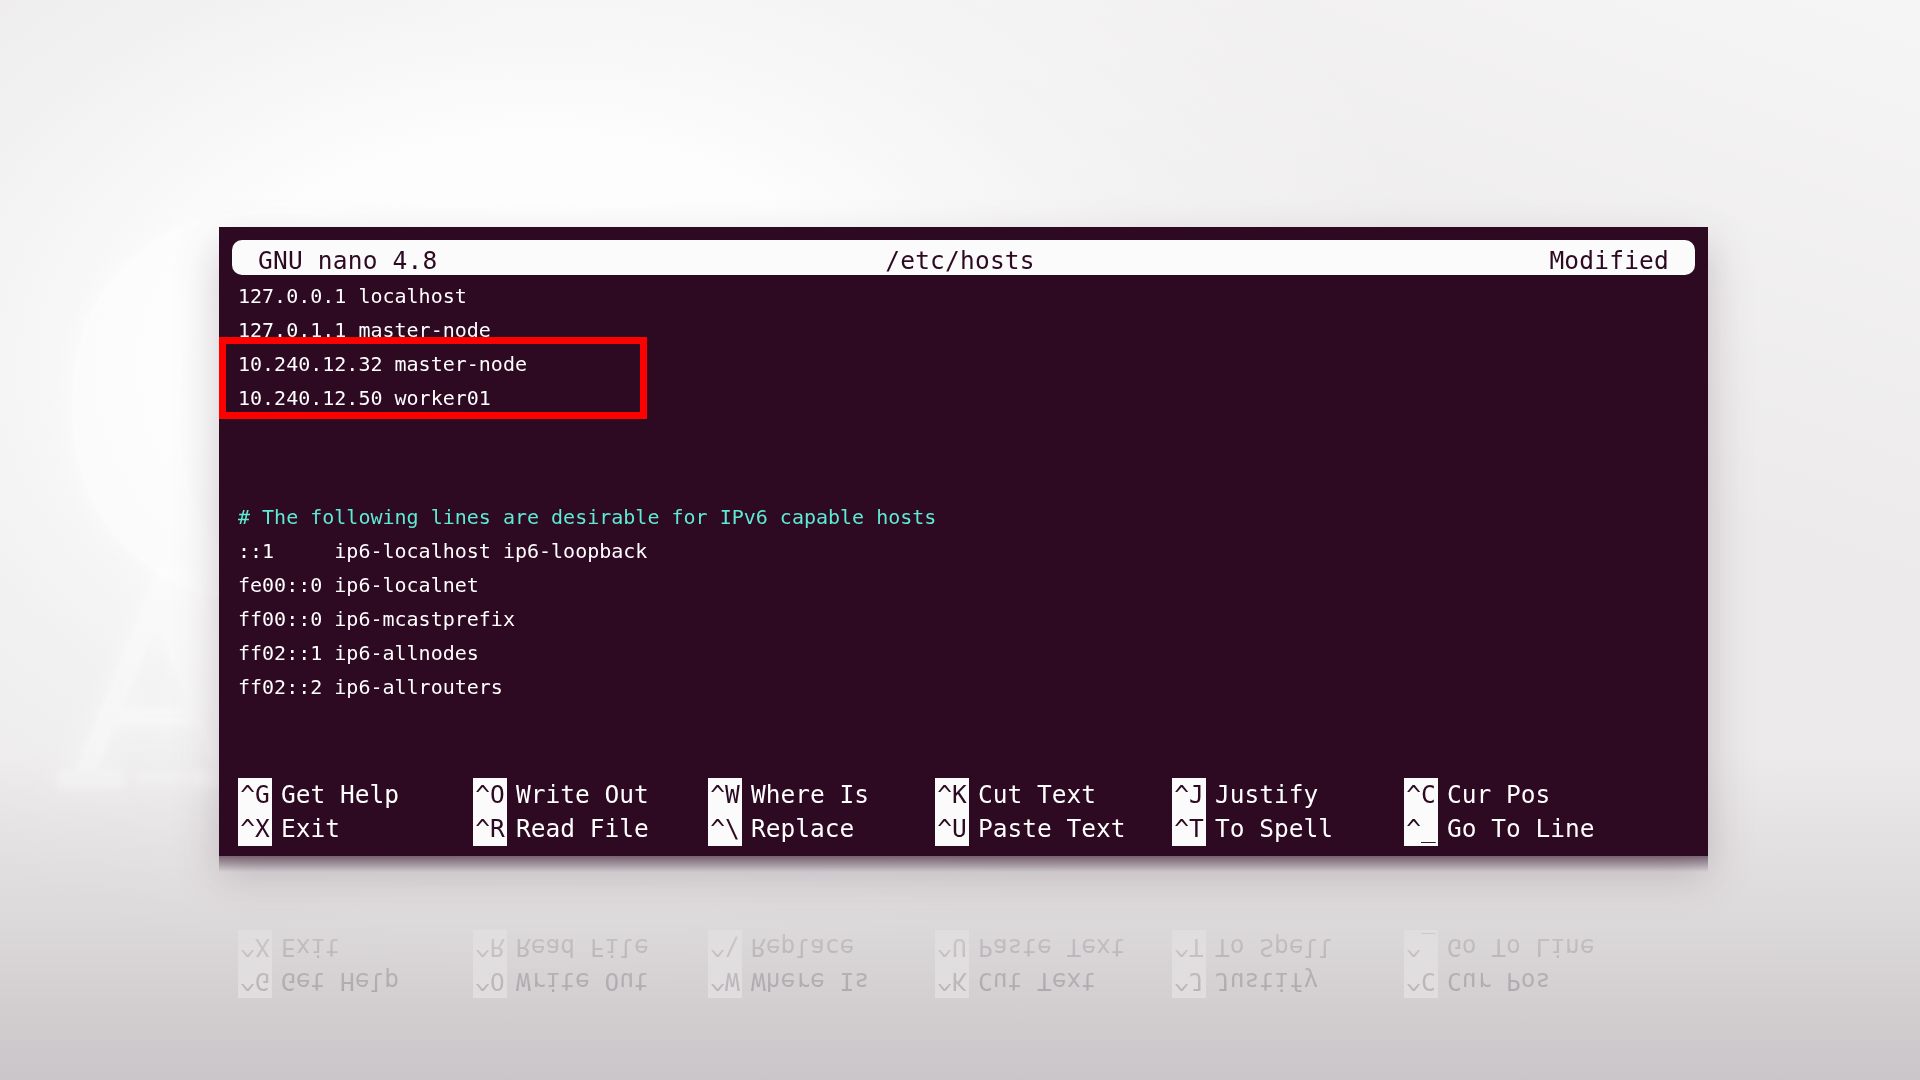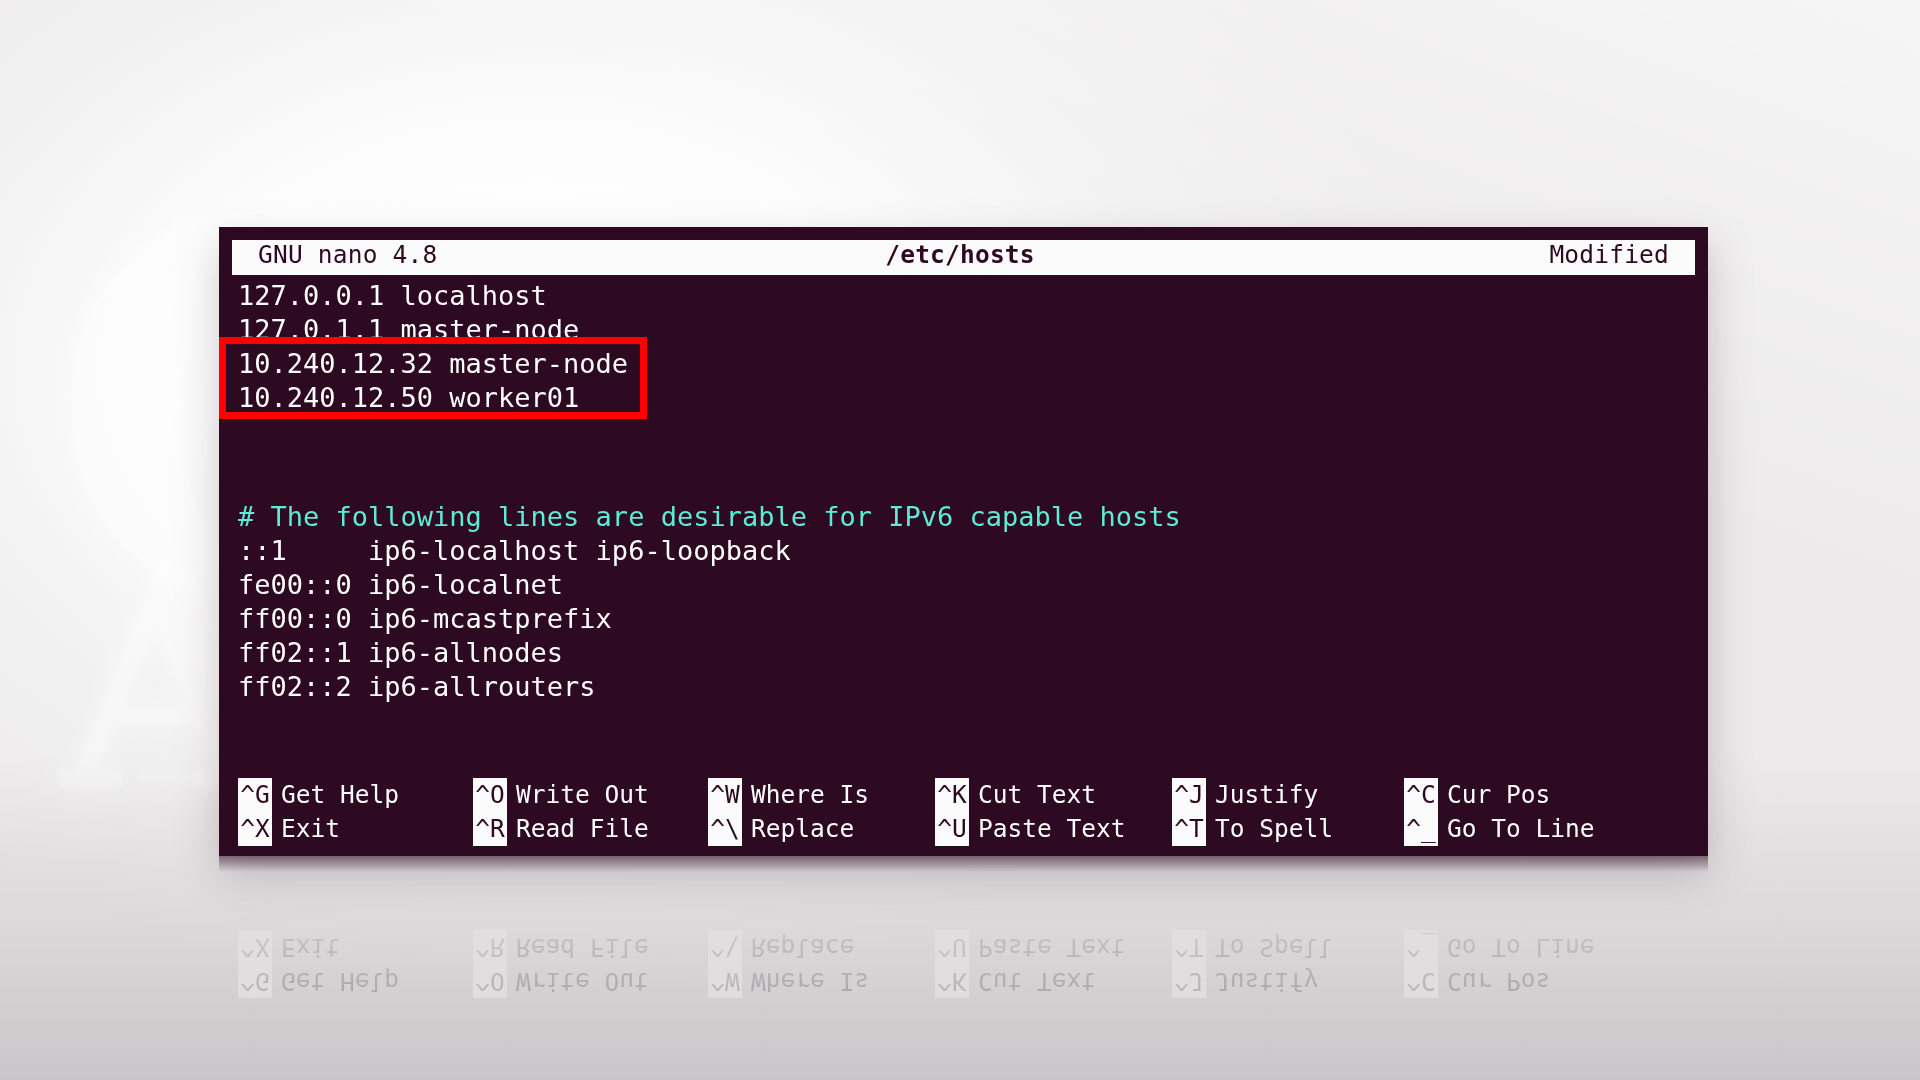--- a/index.html
+++ b/index.html
@@ -38,31 +38,31 @@
   }
 
   
   #terminal {
     position:absolute; left:219px; top:227px; width:1489px; height:629px;
     background:#2d0922; overflow:hidden; z-index:5;
     box-shadow:0 18px 40px rgba(90,70,85,.28);
   }
   .titlebar {
     position:absolute; left:13px; top:13px; width:1463px; height:35px;
-    background:#fbfbfb; color:#2d0922; display:flex; align-items:flex-start;
-    font-size:24.5px; letter-spacing:.2px;
+    background:#fbfbfb; color:#2d0922; display:flex; align-items:flex-end;
+    font-size:24.5px; letter-spacing:.2px;border-radius:10px;
   }
   .tb-left   { padding-left:26px; }
-  .tb-center { position:absolute; left:0; right:7px; text-align:center;font-weight:bold; }
+  .tb-center { position:absolute; left:0; right:7px; text-align:center; }
   .tb-right  { margin-left:auto; padding-right:26px; }
 
   
   .editor {
     position:absolute; left:0; top:52px; width:100%;
-    font-size:27px; line-height:34px; color:#ffffff; white-space:pre;
+    font-size:20px; line-height:34px; color:#ffffff; white-space:pre;
   }
   .editor .row { padding-left:19px; height:34px; }
   .editor .row.blank { color:transparent; }
   .cmt { color:#5eead4;margin-top:17px; }
 
   
   #annotation {
     position:absolute; left:219px; top:337px; width:428px; height:82px;
     border:7px solid #fe0000; z-index:7; pointer-events:none;
   }

